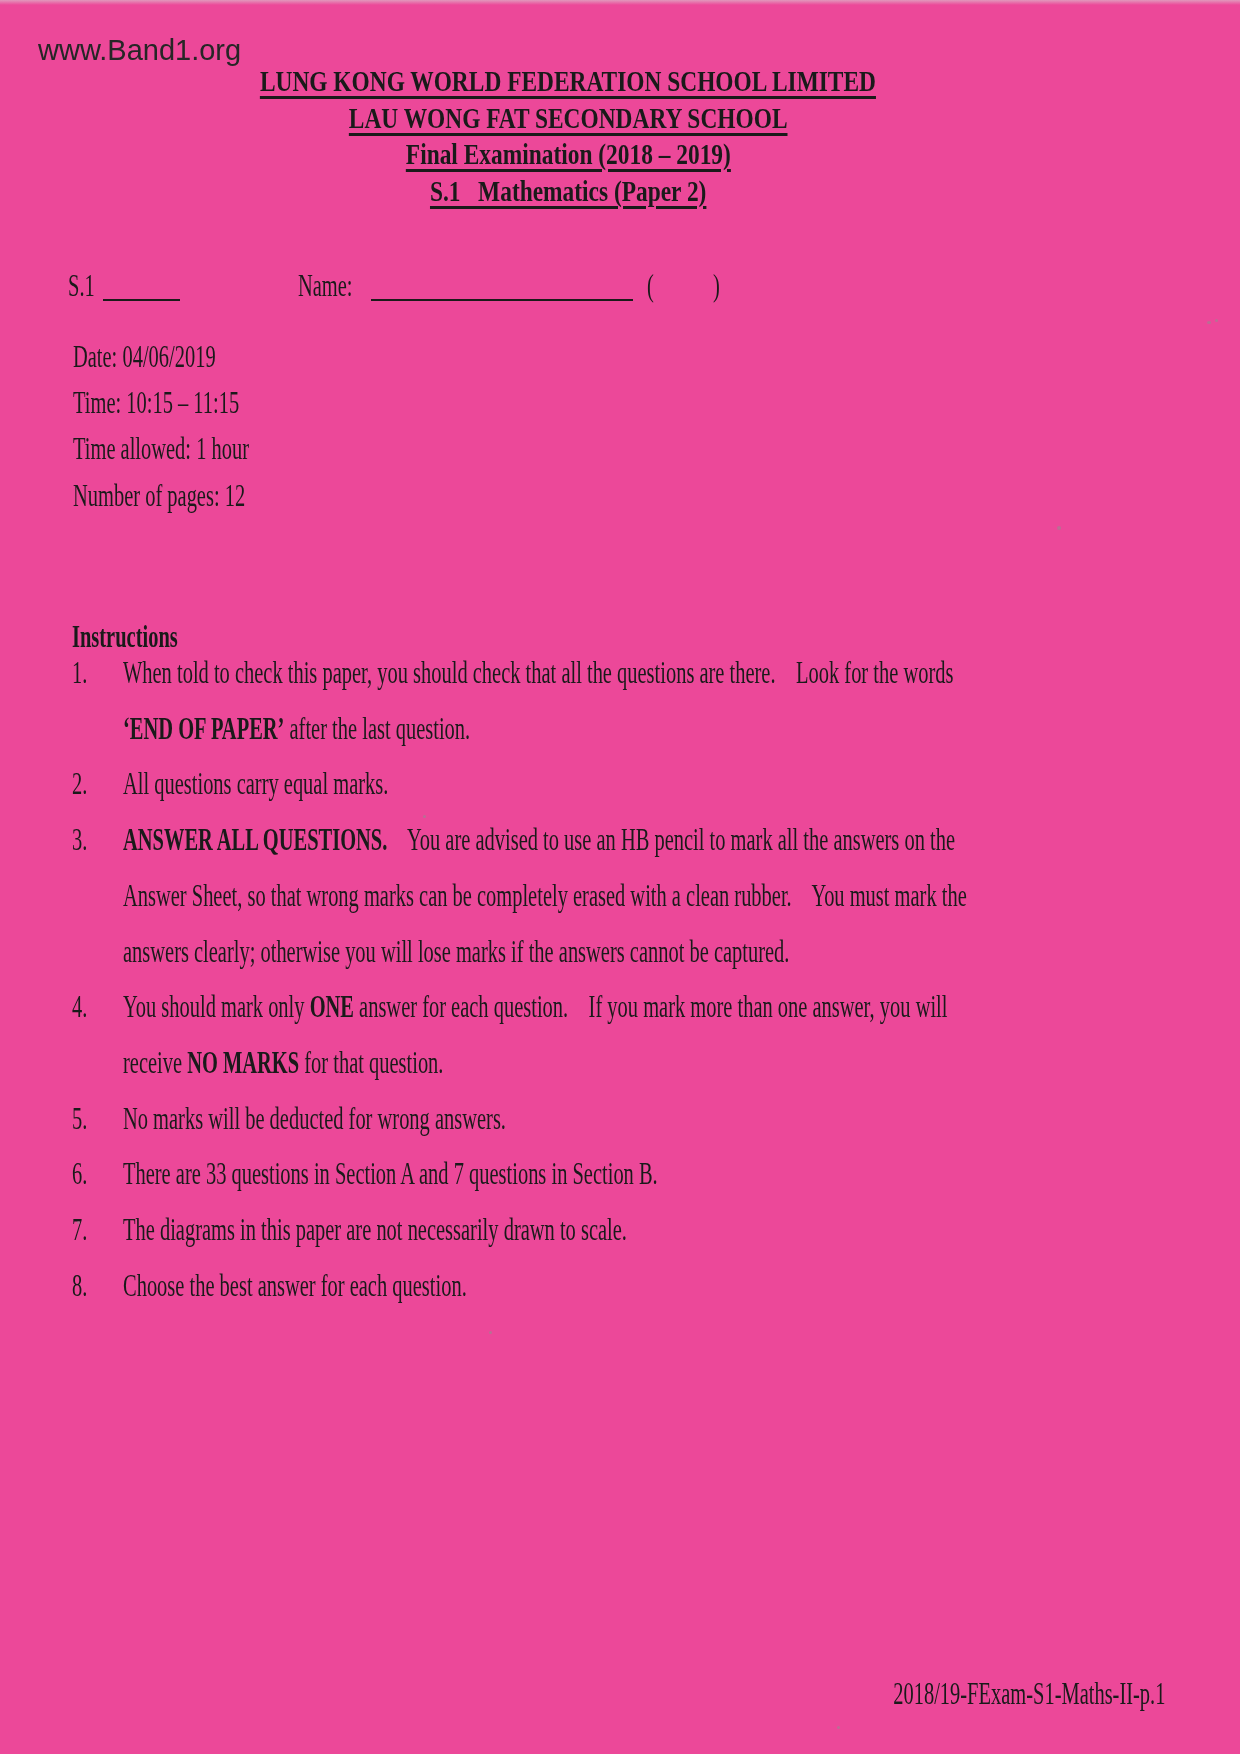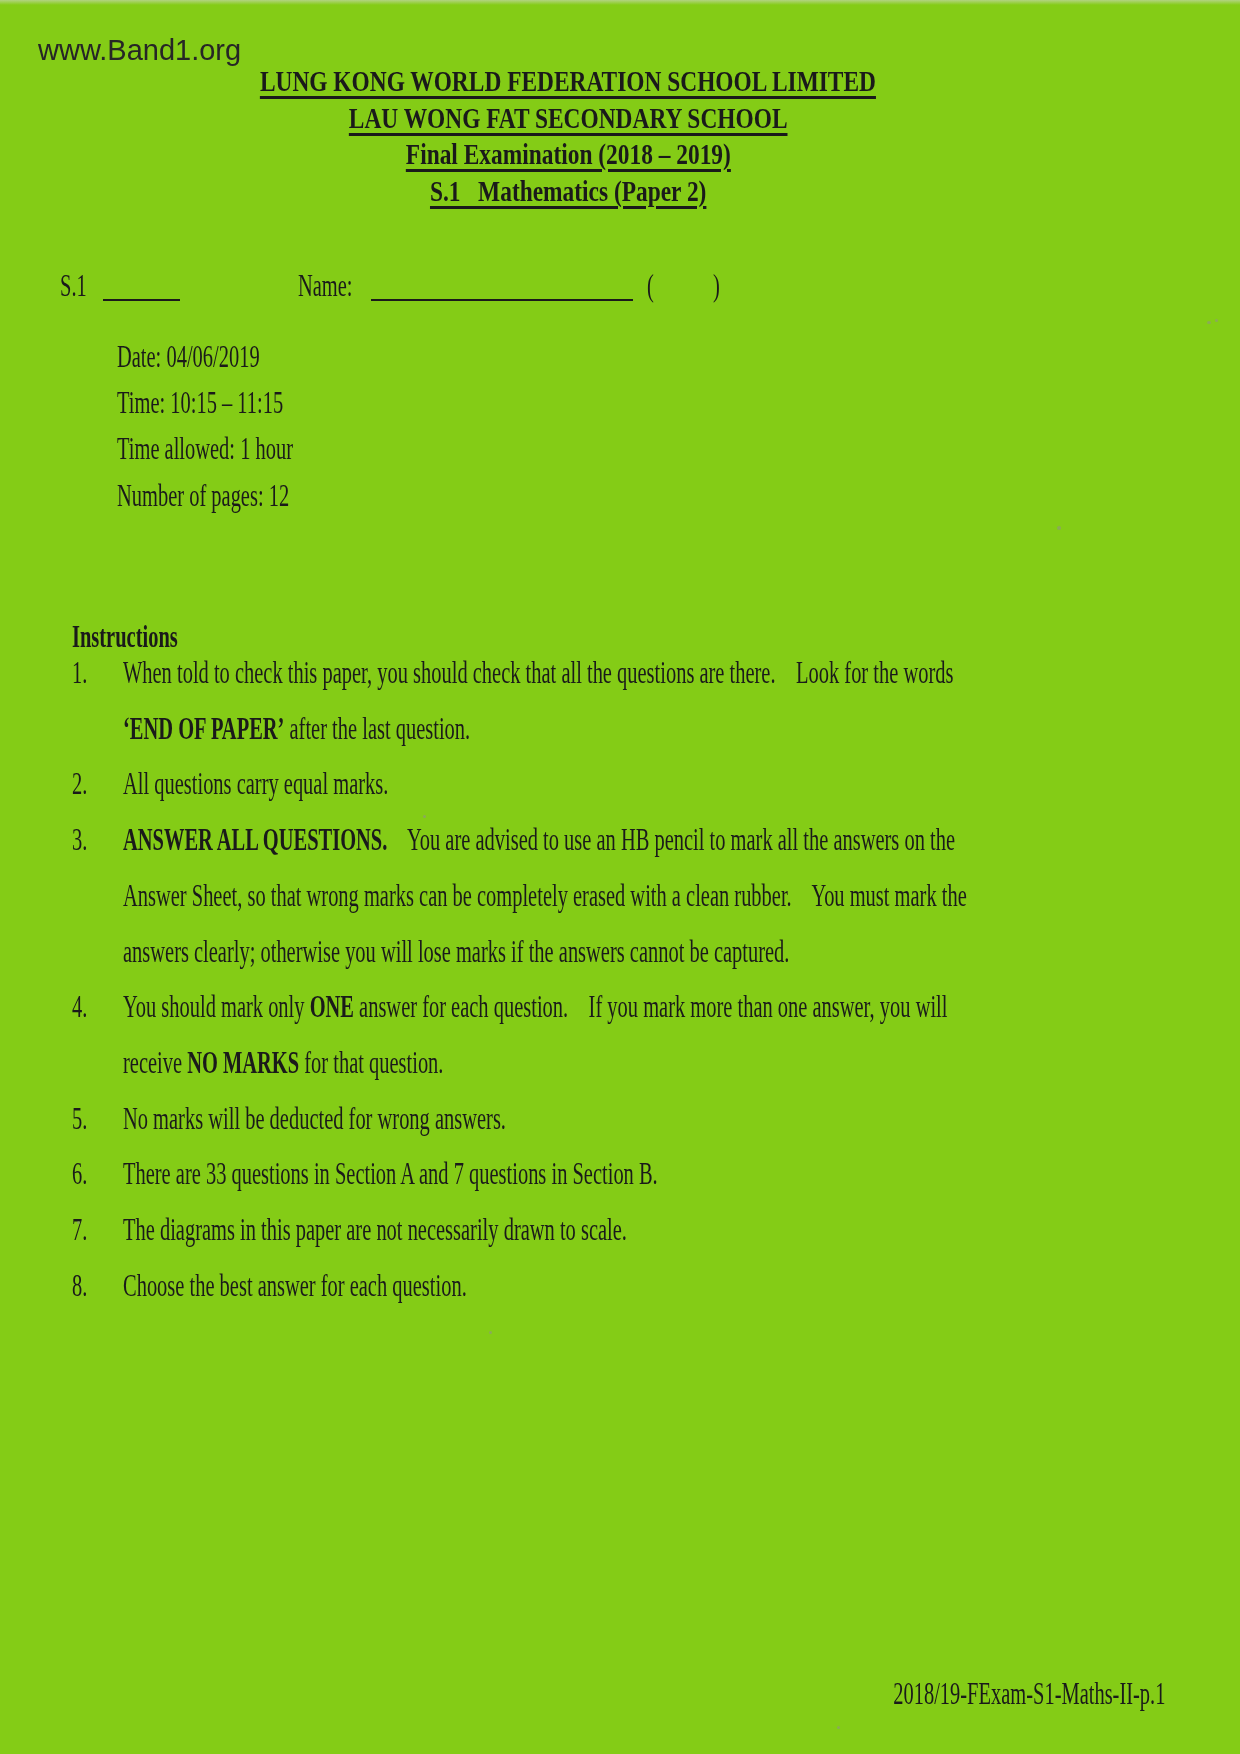--- a/index.html
+++ b/index.html
@@ -1,20 +1,20 @@
 <!DOCTYPE html>
 <html><head>
 <meta charset="utf-8">
 <style>
   html, body { margin: 0; padding: 0; background: #ffffff; }
   .page {
     position: relative;
     width: 1240px;
     height: 1754px;
-    background: #84cc16;
+    background: #ec4899;
     font-family: "Liberation Serif", "DejaVu Serif", serif;
     color: #1a1a1a;
     overflow: hidden;
   }
   .page::before {
     content: "";
     position: absolute; top: 0; left: 0; right: 0; height: 5px;
     background: linear-gradient(#d9d9d9, rgba(255,255,255,0));
     opacity: .55;
     pointer-events: none;
@@ -43,21 +43,21 @@
     text-decoration: underline;
     text-decoration-thickness: 2.5px;
     text-underline-offset: 5px;
   }
   .student-row span.slot { position: absolute; font-size: 31px; line-height: 34px; }
   .blank {
     position: absolute; height: 0; border-bottom: 2px solid #1a1a1a;
   }
   .details {
     position: absolute; left: 73px; top: 334px;
-    font-size: 31px; line-height: 46.2px; margin-left: 44px;
+    font-size: 31px; line-height: 46.2px;
   }
   .instructions-heading {
     position: absolute; left: 72px; top: 620px;
     font-weight: bold; font-size: 31px; line-height: 34px;
   }
   .instructions-list {
     position: absolute; left: 72px; top: 645px; width: 1140px;
     font-size: 31px;
   }
   .instr-item { display: flex; }
@@ -82,21 +82,21 @@
   <div class="watermark">www.Band1.org</div>
 
   <div class="header">
     <div><span class="hx">LUNG KONG WORLD FEDERATION SCHOOL LIMITED</span></div>
     <div><span class="hx">LAU WONG FAT SECONDARY SCHOOL</span></div>
     <div><span class="hx">Final Examination (2018 – 2019)</span></div>
     <div><span class="hx">S.1   Mathematics (Paper 2)</span></div>
   </div>
 
   <div class="student-row">
-    <span class="slot" style="left:60px; top:269px;"><span class="cx">S.1</span></span>
+    <span class="slot" style="left:68px; top:269px;"><span class="cx">S.1</span></span>
     <div class="blank" style="left:103px; top:299px; width:77px;"></div>
     <span class="slot" style="left:298px; top:269px;"><span class="cx">Name:</span></span>
     <div class="blank" style="left:371px; top:299px; width:262px;"></div>
     <span class="slot" style="left:647px; top:269px;"><span class="cx">(</span></span>
     <span class="slot" style="left:713px; top:269px;"><span class="cx">)</span></span>
   </div>
 
   <div class="details">
     <div><span class="cx">Date: 04/06/2019</span></div>
     <div><span class="cx">Time: 10:15 – 11:15</span></div>

